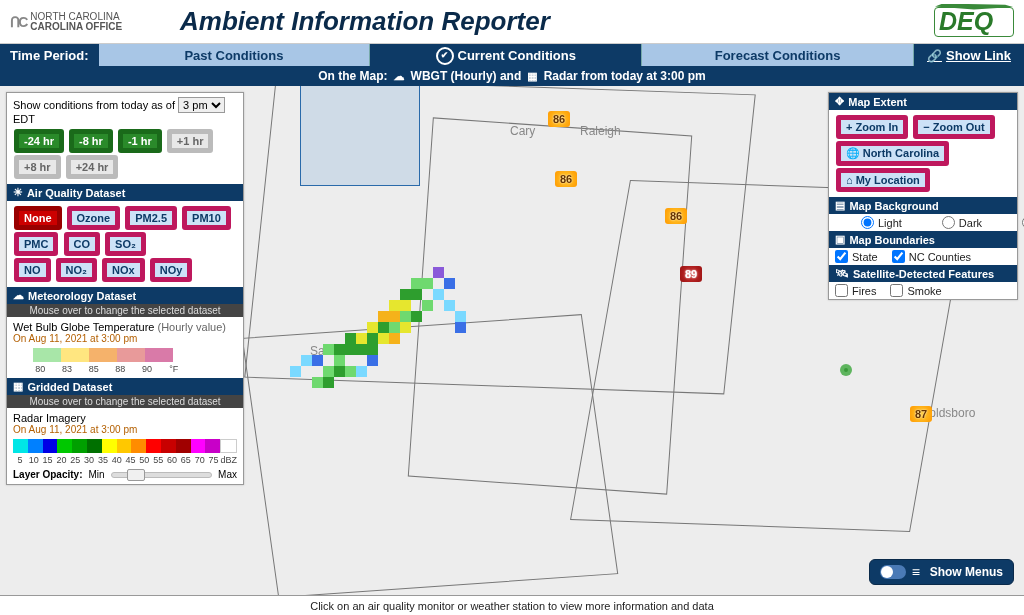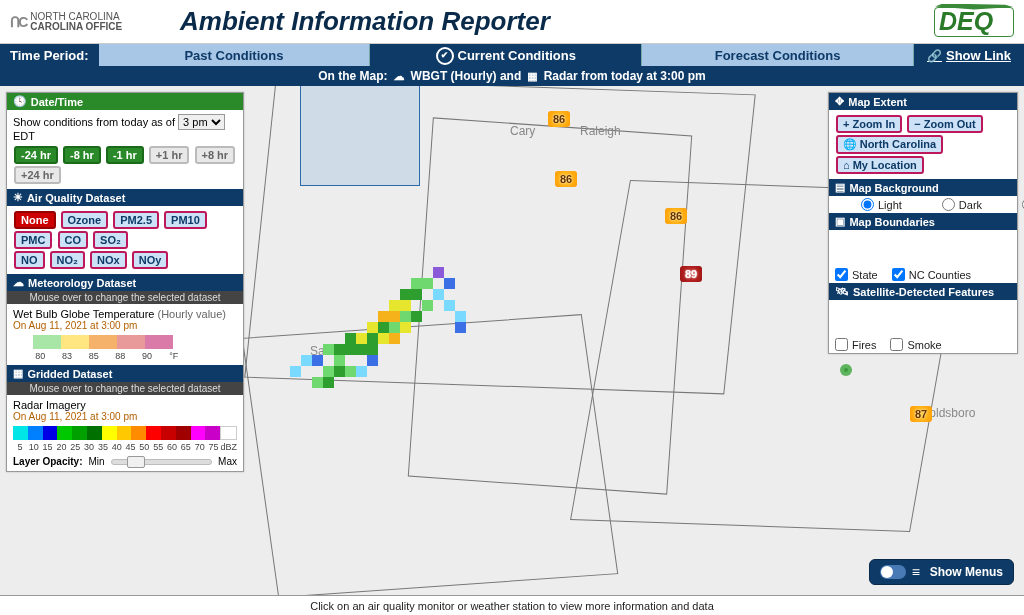--- a/index.html
+++ b/index.html
@@ -31,30 +31,30 @@
   .px{position:absolute;width:11px;height:11px;}
   .g1{background:#2e9e2e;} .g2{background:#6fd96f;} .y1{background:#e6e62e;} .o1{background:#f5b21a;} .b1{background:#3a6fe6;} .c1{background:#7ad9ff;} .p1{background:#8a5ad9;}
 
   .panel { position:absolute; background:#fff; border:1px solid #999; font-size:11px; width:238px; box-shadow:0 0 2px rgba(0,0,0,.2);}
   .panel-left { left:6px; top:6px;}
   .panel-right { right:6px; top:6px; width:190px;}
   .panel-header { background:#0d3a66; color:#fff; font-weight:bold; padding:2px 6px; display:flex; align-items:center; gap:4px;}
   .panel-header.green { background:#2a8a2a;}
   .panel-body { padding:4px 6px; background:#fff;}
   .panel-hint { background:#444; color:#ddd; font-size:10px; text-align:center; padding:1px;}
-  .btn { display:inline-block; border:2px solid #be185d; background:#cde2f7; color:#0d3a66; border-radius:3px; padding:1px 5px; margin:1px; font-size:11px; cursor:pointer; font-weight:bold;}
+  .btn { display:inline-block; border:5px solid #be185d; background:#cde2f7; color:#0d3a66; border-radius:3px; padding:1px 5px; margin:1px; font-size:11px; cursor:pointer; font-weight:bold;}
   .btn.red { background:#c00; color:#fff; border-color:#900;}
   .btn.green { background:#2a8a2a; color:#fff; border-color:#1a6a1a;}
   .btn.gray { background:#e8e8e8; color:#666; border-color:#bbb;}
   .btn .ic{margin-right:3px;}
   select { font-size:11px; border:1px solid #999;}
   .radio-row { display:flex; gap:14px; padding:2px 6px; align-items:center; background:#fff;}
   .radio-row label{display:flex;align-items:center;gap:4px;font-size:11px;color:#222;padding-left:26px;}
   .chk-row { display:flex; gap:14px; padding:2px 6px; align-items:center; background:#fff;}
-  .chk-row label{display:flex;align-items:center;gap:4px;font-size:11px;color:#222;margin-top:36px;}
+  .chk-row label{display:flex;align-items:center;gap:4px;font-size:11px;color:#222;}
   input[type=radio],input[type=checkbox]{margin:0;}
 
   .legend-bar{display:flex;height:14px;margin:4px 0 2px 0;}
   .legend-bar span{flex:1;}
   .legend-labels{display:flex;font-size:9px;color:#444;}
   .legend-labels span{flex:1;text-align:center;}
   .meteo-title{color:#000;font-size:11px;}
   .meteo-sub{color:#b35f00;font-size:10px;}
   .slider-row{display:flex;align-items:center;gap:6px;font-size:10px;}
   .slider-track{flex:1;height:6px;background:#ddd;border:1px solid #bbb;border-radius:3px;position:relative;}
@@ -176,24 +176,20 @@
     <div class="px g1" style="left:121px;top:55px;"></div>
       <div class="px g2" style="left:132px;top:44px;"></div>
     <div class="px c1" style="left:165px;top:55px;"></div>
       <div class="px b1" style="left:165px;top:66px;"></div>
     <div class="px g2" style="left:22px;top:121px;"></div>
       <div class="px g1" style="left:33px;top:121px;"></div>
   </div>
 
   <div class="panel panel-left">
 
-    <div class="panel-header green">
-        <span class="ic-clock"></span>
-        <span>Date/Time</span>
-      </div>
     <div class="panel-body">
       <span>Show conditions from today as of</span>
       <select><option>3 pm</option></select>
       <span>EDT</span>
       <div style="margin-top:3px;">
         <span class="btn green">-24 hr</span>
         <span class="btn green">-8 hr</span>
         <span class="btn green">-1 hr</span>
         <span class="btn gray">+1 hr</span>
         <span class="btn gray">+8 hr</span>

